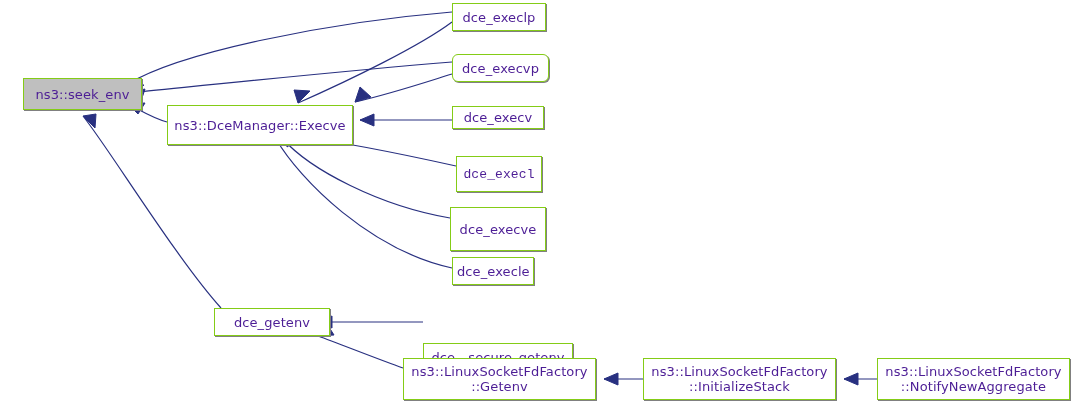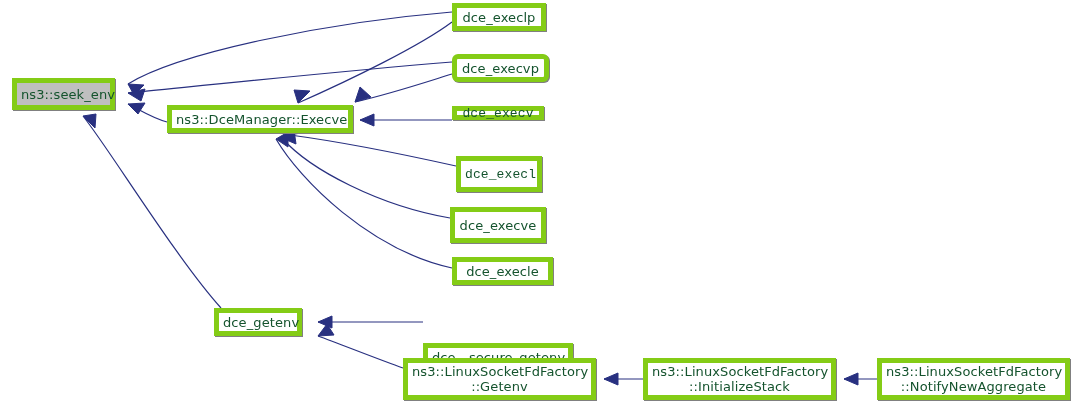--- a/index.html
+++ b/index.html
@@ -20,27 +20,27 @@
     position: absolute;
     left: 0;
     top: 0;
     width: 1080px;
     height: 407px;
   }
   .node {
     position: absolute;
     box-sizing: border-box;
     background: #ffffff;
-    border: 5px solid #84cc16;
+    border: 1px solid #84cc16;
     box-shadow: 1px 1px 0 0 #808080;
     display: flex;
     align-items: center;
     justify-content: center;
     text-align: center;
-    color: #14532d;
+    color: #4c1d95;
     font-size: 13px;
     line-height: 15px;
     letter-spacing: 0.1px;
     white-space: pre-line;
     z-index: 2;
   }
   .node.highlight {
     background: #bfbfbf;
   }
   .node-label {
@@ -107,29 +107,29 @@
       <g>
         <path d="M643,379 L604,379" fill="none" stroke="#283080" stroke-width="1.2"></path>
         <path d="M604,379 l14,-6 l0,12 z" fill="#283080" stroke="#283080" stroke-width="1"></path>
       </g>
       <g>
         <path d="M877,379 L844,379" fill="none" stroke="#283080" stroke-width="1.2"></path>
         <path d="M844,379 l14,-6 l0,12 z" fill="#283080" stroke="#283080" stroke-width="1"></path>
       </g>
     </svg>
   <div id="node-layer">
-      <div class="node highlight" style="left: 12px; top: 78px; width: 103px; height: 32px;"><span class="node-label">ns3::seek_env</span></div>
-      <div class="node" style="left: 167px; top: 105px; width: 186px; height: 28px;"><span class="node-label">ns3::DceManager::Execve</span></div>
+      <div class="node highlight" style="left: 23px; top: 78px; width: 119px; height: 32px;"><span class="node-label">ns3::seek_env</span></div>
+      <div class="node" style="left: 167px; top: 105px; width: 186px; height: 40px;"><span class="node-label">ns3::DceManager::Execve</span></div>
       <div class="node" style="left: 452px; top: 3px; width: 94px; height: 28px;"><span class="node-label">dce_execlp</span></div>
       <div class="node" style="left: 452px; top: 54px; width: 97px; height: 28px; border-radius: 6px;"><span class="node-label">dce_execvp</span></div>
-      <div class="node" style="left: 452px; top: 106px; width: 92px; height: 14px; font-family: Liberation Mono, monospace;"><span class="node-label">dce_execv</span></div>
+      <div class="node" style="left: 452px; top: 106px; width: 92px; height: 23px;"><span class="node-label">dce_execv</span></div>
       <div class="node" style="left: 456px; top: 156px; width: 86px; height: 36px; font-family: Liberation Mono, monospace;"><span class="node-label">dce_execl</span></div>
-      <div class="node" style="left: 450px; top: 207px; width: 96px; height: 36px;"><span class="node-label">dce_execve</span></div>
-      <div class="node" style="left: 452px; top: 257px; width: 101px; height: 28px;"><span class="node-label">dce_execle</span></div>
-      <div class="node" style="left: 214px; top: 308px; width: 88px; height: 28px;"><span class="node-label">dce_getenv</span></div>
+      <div class="node" style="left: 450px; top: 207px; width: 96px; height: 44px;"><span class="node-label">dce_execve</span></div>
+      <div class="node" style="left: 452px; top: 257px; width: 82px; height: 28px;"><span class="node-label">dce_execle</span></div>
+      <div class="node" style="left: 214px; top: 308px; width: 116px; height: 28px;"><span class="node-label">dce_getenv</span></div>
       <div class="node" style="left: 423px; top: 308px; width: 150px; height: 28px; margin-top: 35px;"><span class="node-label">dce__secure_getenv</span></div>
       <div class="node" style="left: 403px; top: 358px; width: 193px; height: 42px;"><span class="node-label">ns3::LinuxSocketFdFactory
 ::Getenv</span></div>
       <div class="node" style="left: 643px; top: 358px; width: 193px; height: 42px;"><span class="node-label">ns3::LinuxSocketFdFactory
 ::InitializeStack</span></div>
       <div class="node" style="left: 877px; top: 358px; width: 193px; height: 42px;"><span class="node-label">ns3::LinuxSocketFdFactory
 ::NotifyNewAggregate</span></div>
     </div>
 </div>
 

